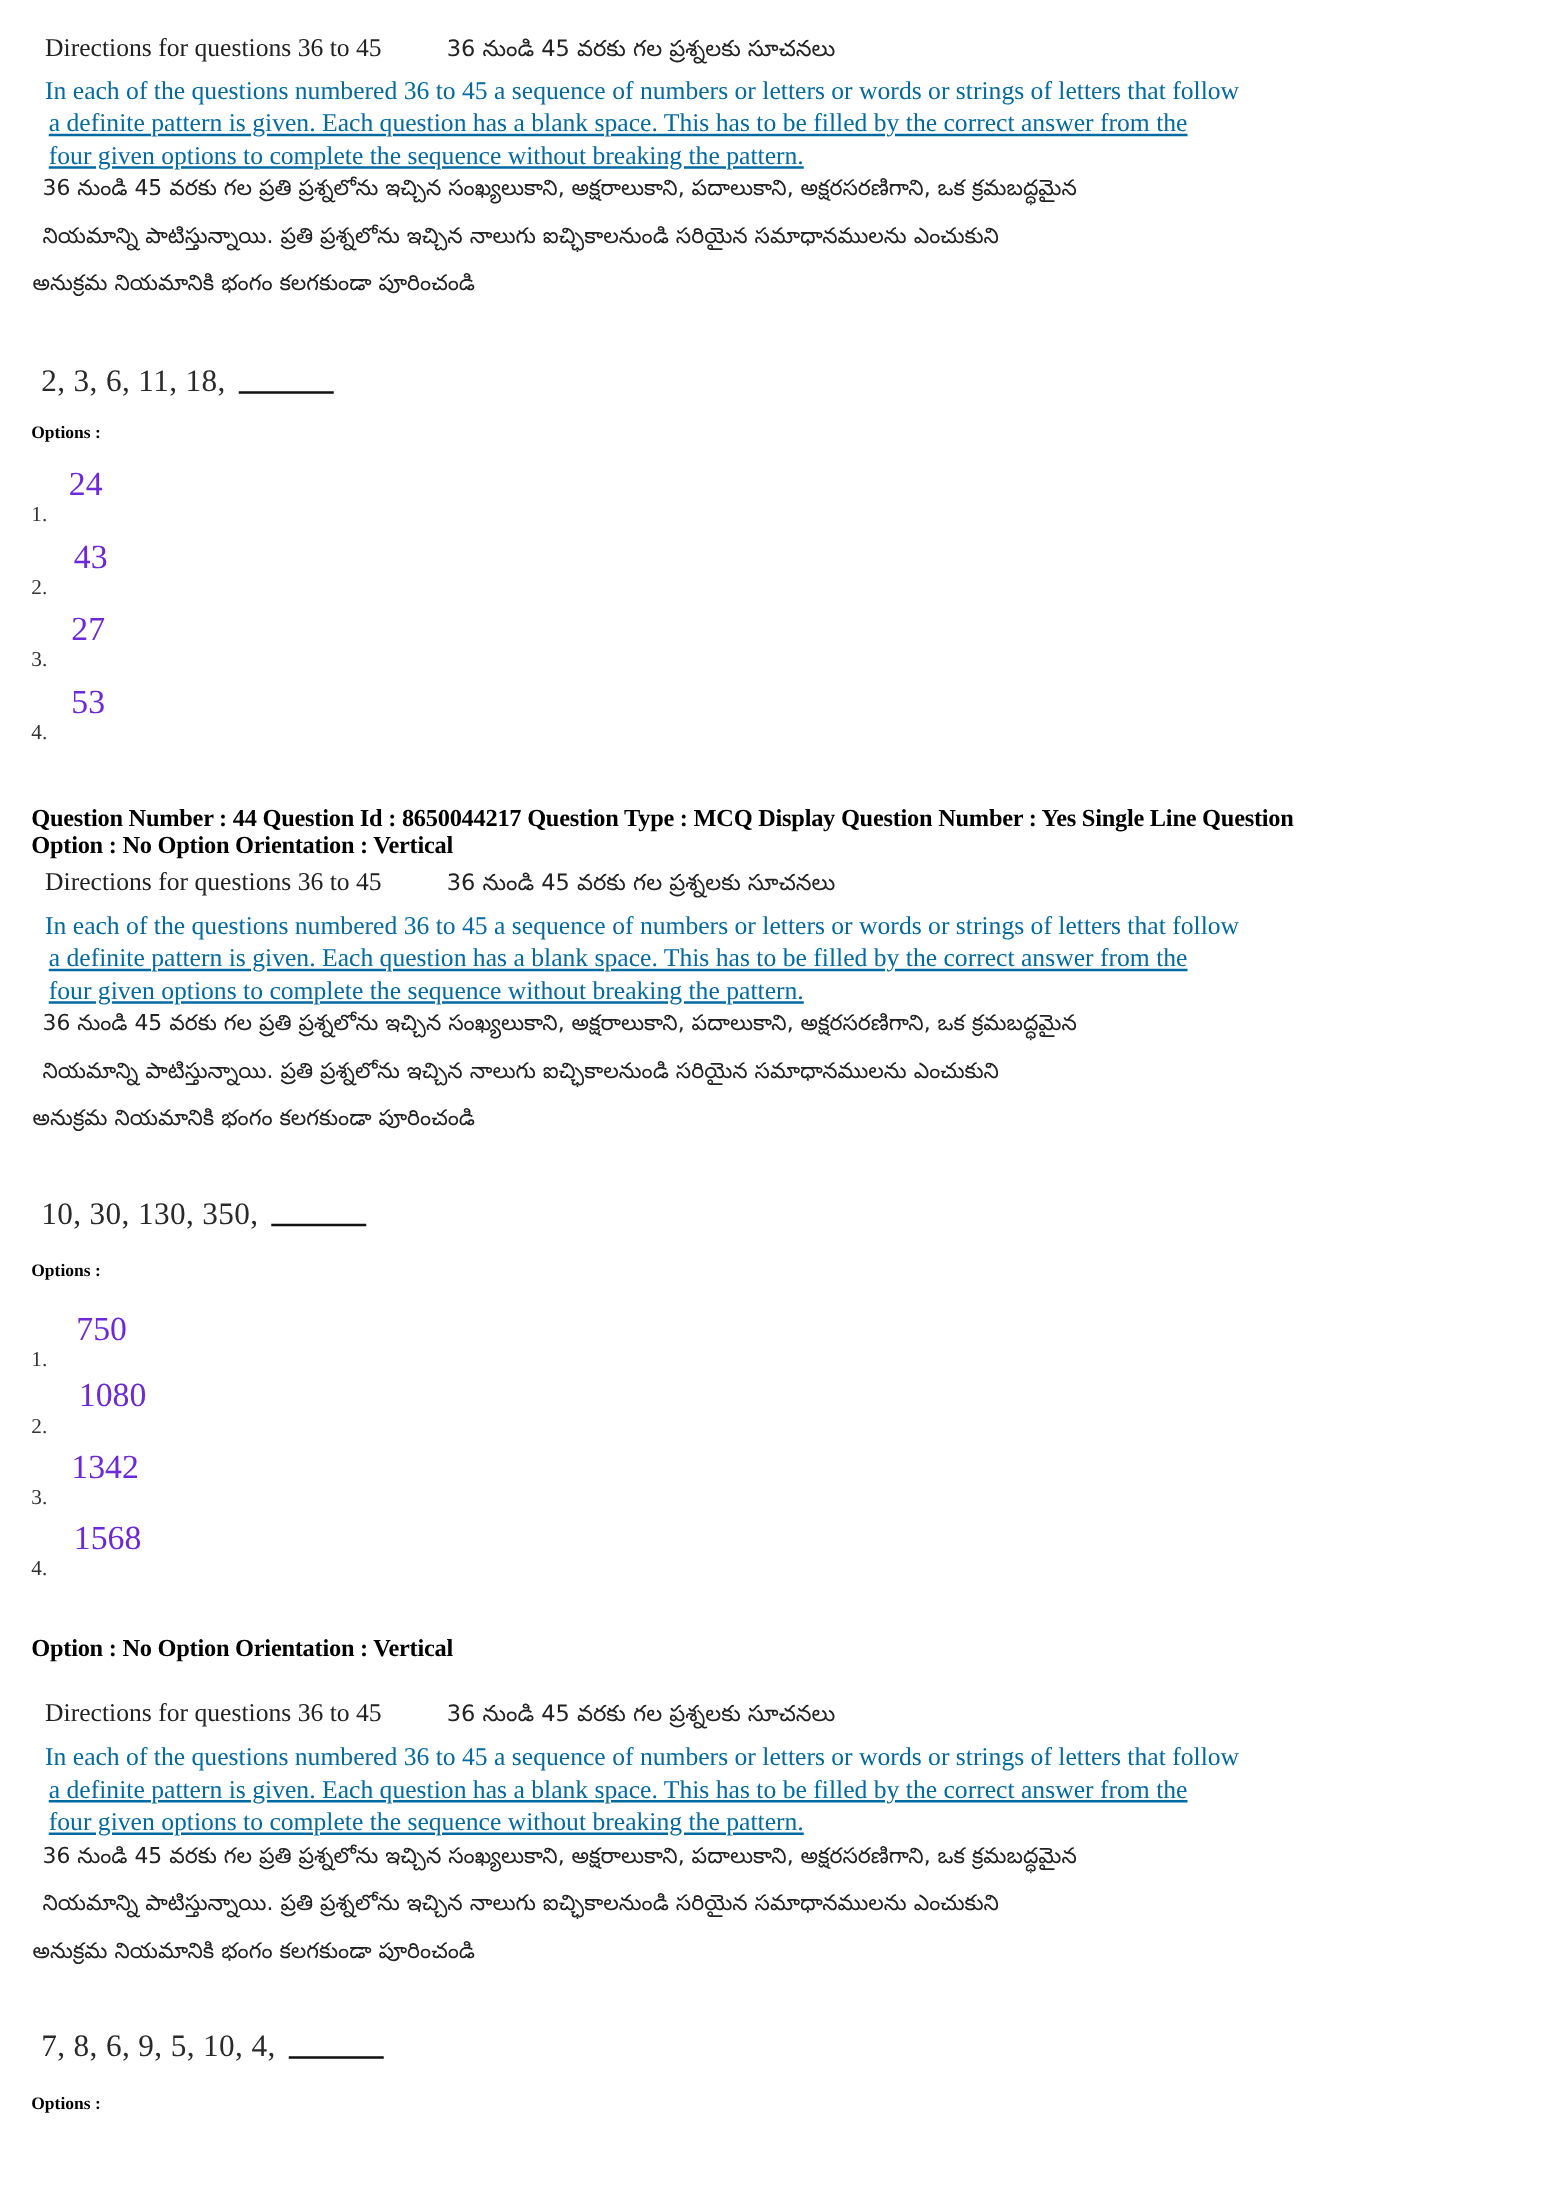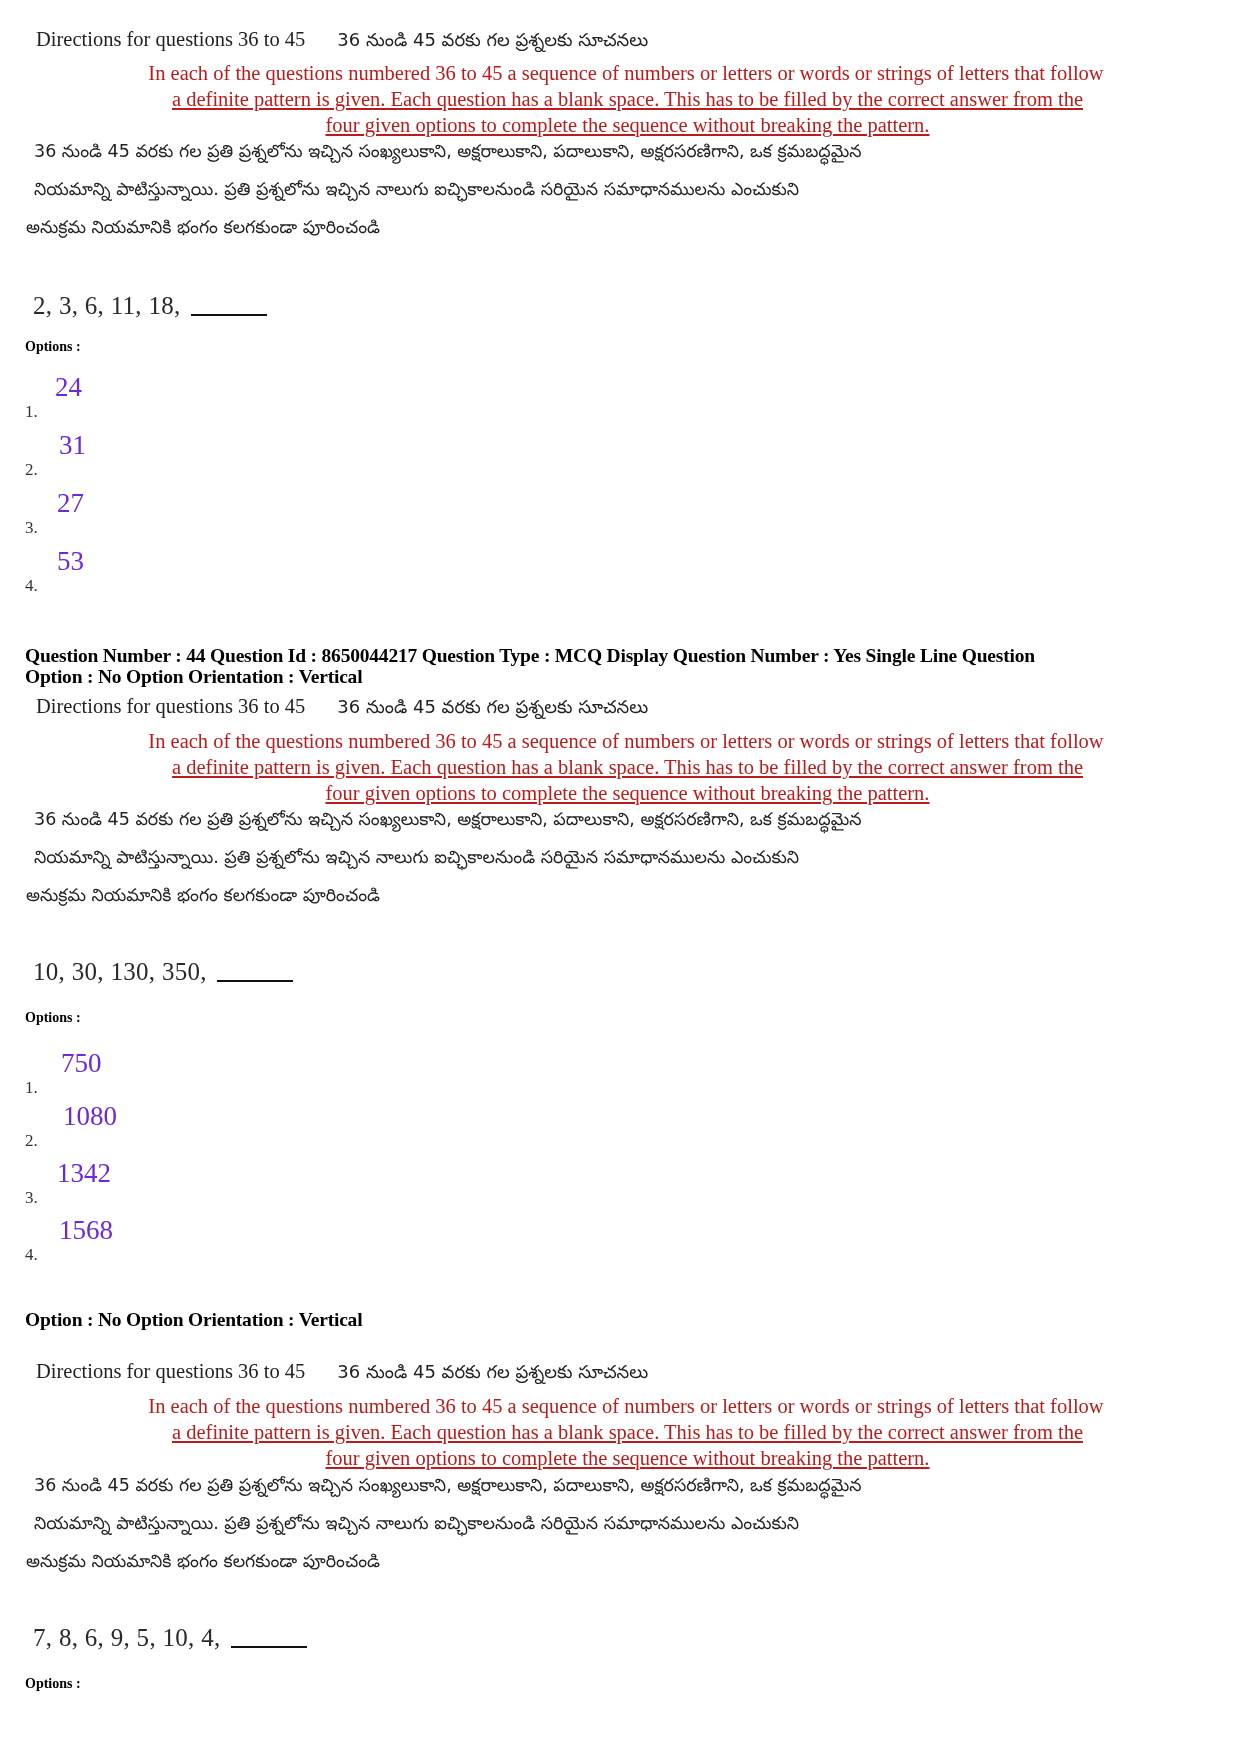--- a/index.html
+++ b/index.html
@@ -8,24 +8,24 @@
     font-family: "Liberation Serif", "DejaVu Serif", serif; color: #1a1a1a;
   }
   .page { position: absolute; left: 0; top: 0; width: 1240px; }
   .block { position: absolute; left: 0; width: 1240px; }
   .meta {
     position: absolute; left: 25px; width: 1190px;
     font-weight: bold; font-size: 19.5px; line-height: 21px; color: #000;
     letter-spacing: -0.2px;
   }
   .dir-head { position: absolute; left: 36px; font-size: 20.5px; color: #222; white-space: nowrap; }
-  .dir-head .te { margin-left: 32px; font-family: "DejaVu Sans", sans-serif; font-size: 18px; }
+  .dir-head .te { margin-left: 52px; font-family: "DejaVu Sans", sans-serif; font-size: 18px; }
   .dir-en {
     position: absolute; left: 36px; width: 1180px;
-    font-size: 20.5px; line-height: 26px; color: #b91c1c; text-align: center;
+    font-size: 20.5px; line-height: 26px; color: #0369a1;
   }
   .dir-en .l2, .dir-en .l3 { padding-left: 3px; text-decoration: underline; }
   .dir-te {
     position: absolute; left: 34px; width: 1180px;
     font-family: "DejaVu Sans", sans-serif; font-size: 17.5px; line-height: 38px; color: #222;
   }
   .dir-te .l3 { margin-left: -8px; }
   .seq { position: absolute; left: 33px; font-size: 25px; color: #2a2a2a; letter-spacing: 0.3px; white-space: nowrap; }
   .seq .blank { display: inline-block; width: 76px; border-bottom: 2px solid #111; margin-left: 10px; vertical-align: -2px; height: 18px; }
   .opts-label { position: absolute; left: 25px; font-weight: bold; font-size: 14px; color: #000; }
@@ -55,21 +55,21 @@
     <div class="seq" style="top:292px">
       <span>2, 3, 6, 11, 18,</span><span class="blank"></span>
     </div>
     <div class="opts-label" style="top:339px">Options :</div>
     <div class="opt" style="top:372px">
       <span class="num">1.</span>
       <span class="val" style="left:30px">24</span>
     </div>
     <div class="opt" style="top:430px">
       <span class="num">2.</span>
-      <span class="val" style="left:34px">31</span>
+      <span class="val" style="left:34px">43</span>
     </div>
     <div class="opt" style="top:488px">
       <span class="num">3.</span>
       <span class="val" style="left:32px">27</span>
     </div>
     <div class="opt" style="top:546px">
       <span class="num">4.</span>
       <span class="val" style="left:32px">53</span>
     </div>
   </section>

